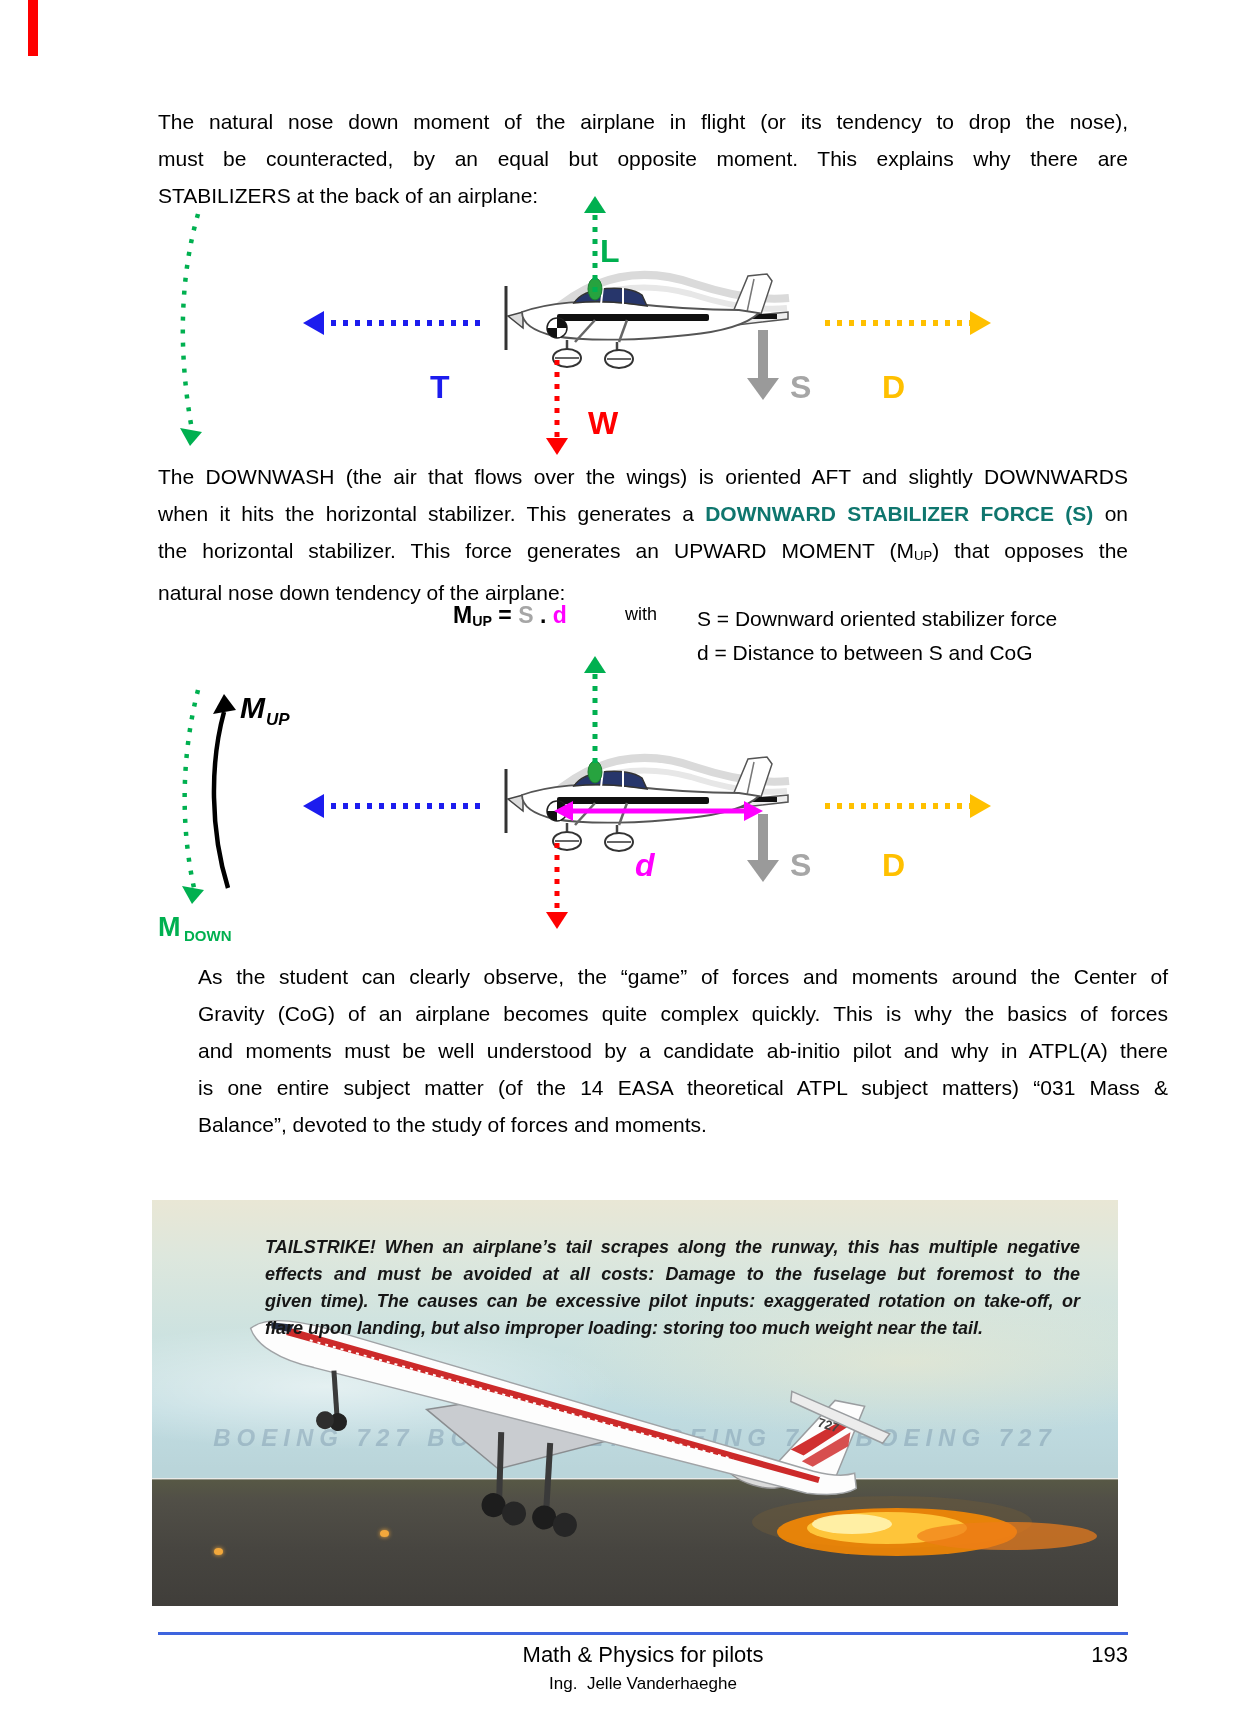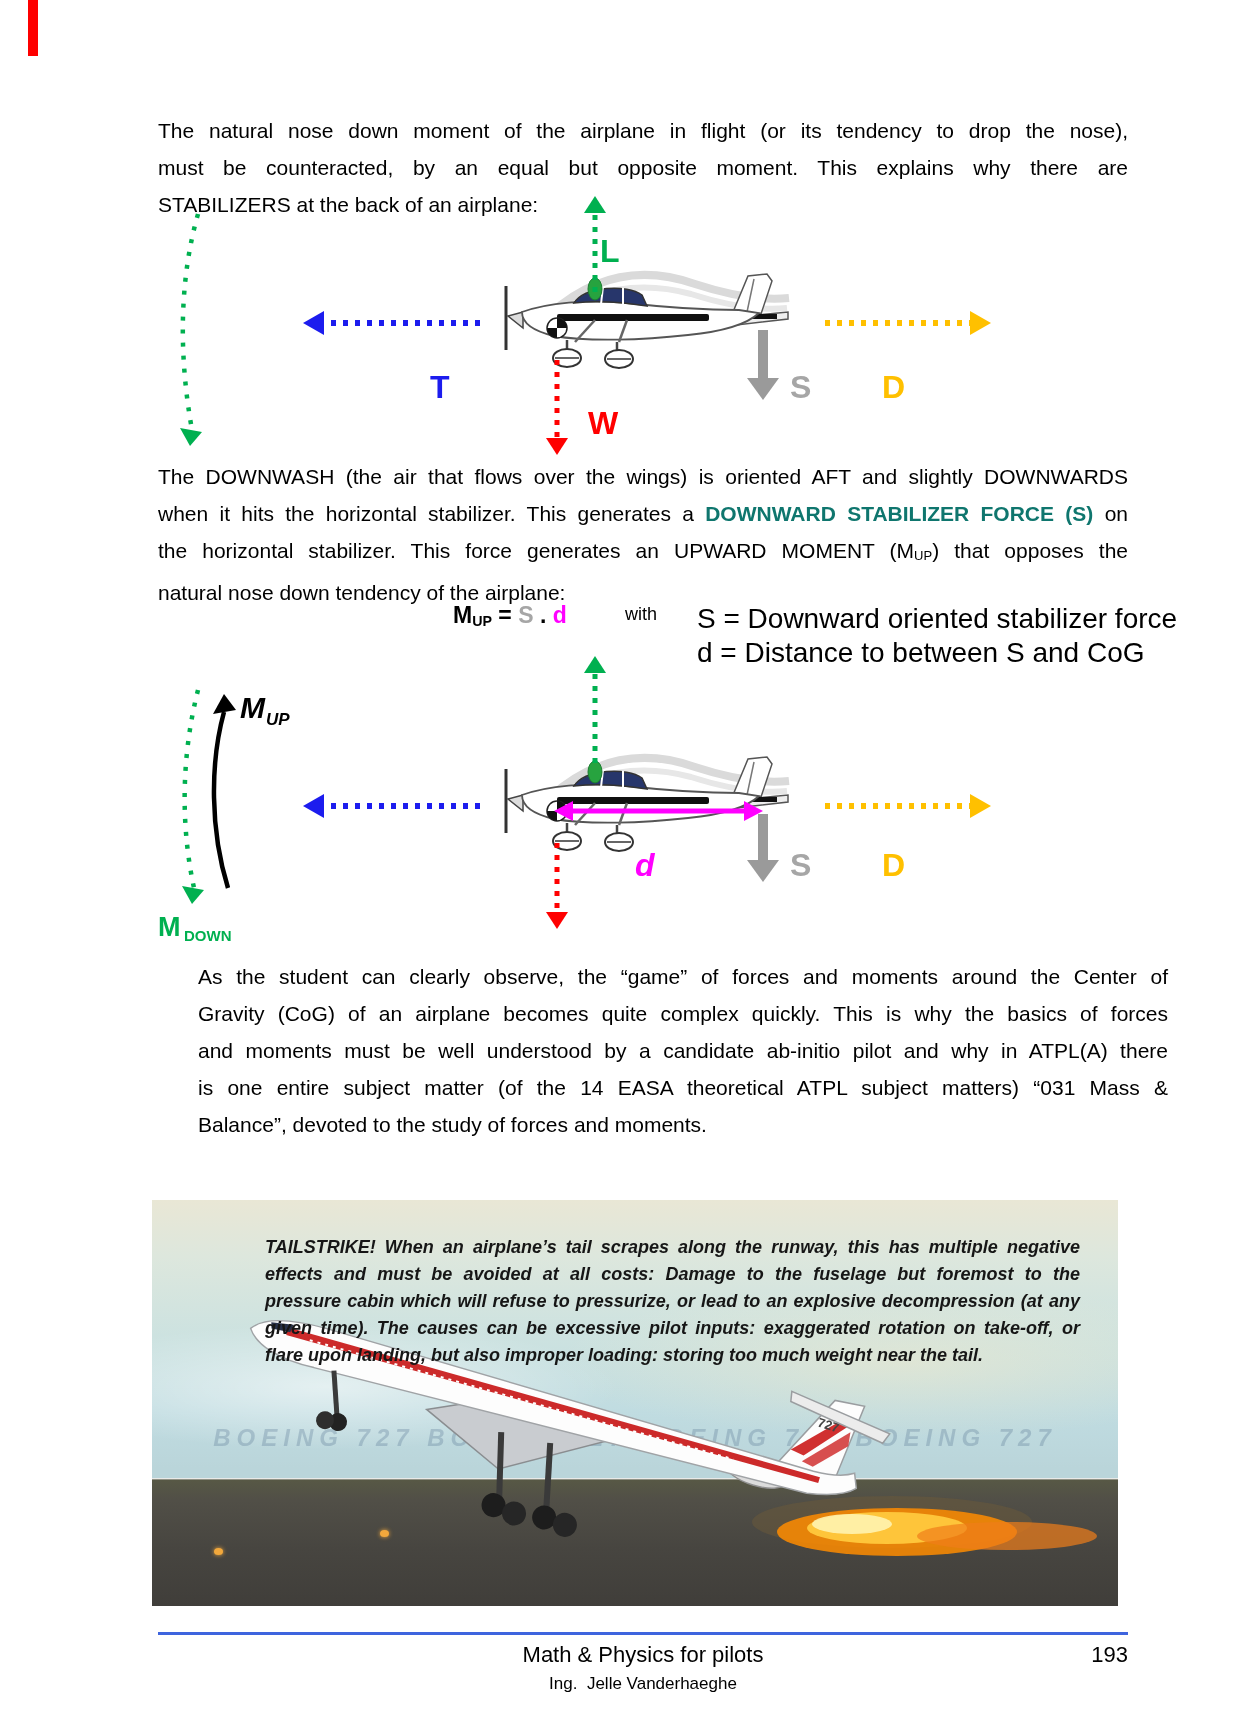--- a/index.html
+++ b/index.html
@@ -7,21 +7,21 @@
   .abs{position:absolute;}
   .body-text{font-size:21px;line-height:37px;color:#000;}
   .jline{text-align:justify;text-align-last:justify;}
   .jline.last{text-align-last:left;}
   .gray-bold{color:#0f766e;font-weight:bold;}
   .bold{font-weight:normal;}
   sub{font-size:0.62em;vertical-align:-0.18em;}
   .formula{font-size:23px;font-weight:bold;white-space:nowrap;}
   .formula .s{color:#A6A6A6;}
   .formula .d{color:#FF00FF;}
-  .defs{font-size:28px;line-height:34px;white-space:nowrap;}
+  .defs{font-size:21px;line-height:34px;white-space:nowrap;}
   .corner-mark{left:28px;top:0;width:10px;height:56px;background:#FE0000;}
   
   .photo{left:152px;top:1200px;width:966px;height:406px;overflow:hidden;
     background:
       radial-gradient(ellipse 420px 90px at 18% 46%, rgba(255,255,255,0.55), rgba(255,255,255,0) 70%),
       radial-gradient(ellipse 500px 110px at 78% 40%, rgba(250,236,200,0.45), rgba(255,255,255,0) 70%),
       linear-gradient(180deg,#e9e7d5 0%,#dde7dd 14%,#cce2e0 34%,#c0dce1 52%,#bad5da 66%,#bad5da 68.5%,#57584520 68.6%,#575845 69%,#514f47 74%,#474540 86%,#403e3a 100%);}
   .watermark{left:0;top:224px;width:100%;text-align:center;font-size:24px;font-weight:bold;font-style:italic;
     color:rgba(85,115,145,0.30);letter-spacing:6px;white-space:nowrap;overflow:hidden;}
   .caption{left:113px;top:34px;width:815px;font-style:italic;font-weight:600;font-size:18px;line-height:27px;color:#161616;}
@@ -63,21 +63,21 @@
       <line x1="122" y1="72" x2="122" y2="84" stroke="#444" stroke-width="2.5"></line>
       <ellipse cx="72" cy="88" rx="14" ry="9" fill="#fff" stroke="#333" stroke-width="2"></ellipse>
       <line x1="60" y1="88" x2="84" y2="88" stroke="#333" stroke-width="1.5"></line>
       <ellipse cx="124" cy="89" rx="14" ry="9" fill="#fff" stroke="#333" stroke-width="2"></ellipse>
       <line x1="112" y1="89" x2="136" y2="89" stroke="#333" stroke-width="1.5"></line>
       <ellipse cx="100" cy="19" rx="7" ry="11" fill="#27A33F" stroke="#1d7c30" stroke-width="1"></ellipse>
     </g>
   </defs>
 </svg>
 
-<div class="abs body-text" style="left:158px;top:112px;width:970px;">
+<div class="abs body-text" style="left:158px;top:103px;width:970px;">
   <div class="jline">The natural nose down moment of the airplane in flight (or its tendency to drop the nose),</div>
   <div class="jline">must be counteracted, by an equal but opposite moment. This explains why there are</div>
   <div class="jline last">STABILIZERS at the back of an airplane:</div>
 </div>
 
 <svg class="abs" style="left:140px;top:192px;" width="880" height="278" viewBox="0 0 880 278">
   <path d="M58,22 C40,85 38,160 52,238" stroke="#00B050" stroke-width="4.5" stroke-dasharray="4 9" fill="none"></path>
   <polygon points="50,254 40,236 62,240" fill="#00B050"></polygon>
   <use href="#plane" transform="translate(355,78)"></use>
   <line x1="455" y1="100" x2="455" y2="18" stroke="#00B050" stroke-width="5" stroke-dasharray="5 7"></line>
@@ -176,21 +176,20 @@
     <ellipse cx="745" cy="292" rx="120" ry="24" fill="#ff8c00" opacity="0.85"></ellipse>
     <ellipse cx="735" cy="288" rx="80" ry="16" fill="#ffc83d" opacity="0.95"></ellipse>
     <ellipse cx="855" cy="296" rx="90" ry="14" fill="#f07d1a" opacity="0.7"></ellipse>
     <ellipse cx="700" cy="284" rx="40" ry="10" fill="#fff3b0" opacity="0.9"></ellipse>
   </svg>
   <div class="abs rwy-light" style="left:62px;top:348px;"></div>
   <div class="abs rwy-light" style="left:228px;top:330px;"></div>
   <div class="abs caption">
     <div class="jline">TAILSTRIKE! When an airplane’s tail scrapes along the runway, this has multiple negative</div>
     <div class="jline">effects and must be avoided at all costs: Damage to the fuselage but foremost to the</div>
-    <div class="jline">pressure cabin which will refuse to pressurize, or lead to an explosive decompression (at any</div>
     <div class="jline">given time). The causes can be excessive pilot inputs: exaggerated rotation on take-off, or</div>
     <div class="jline last">flare upon landing, but also improper loading: storing too much weight near the tail.</div>
   </div>
 </div>
 
 <div class="abs footer-line"></div>
 <div class="abs footer-title">Math &amp; Physics for pilots</div>
 <div class="abs footer-page">193</div>
 <div class="abs footer-author">Ing.&nbsp; Jelle Vanderhaeghe</div>
 

